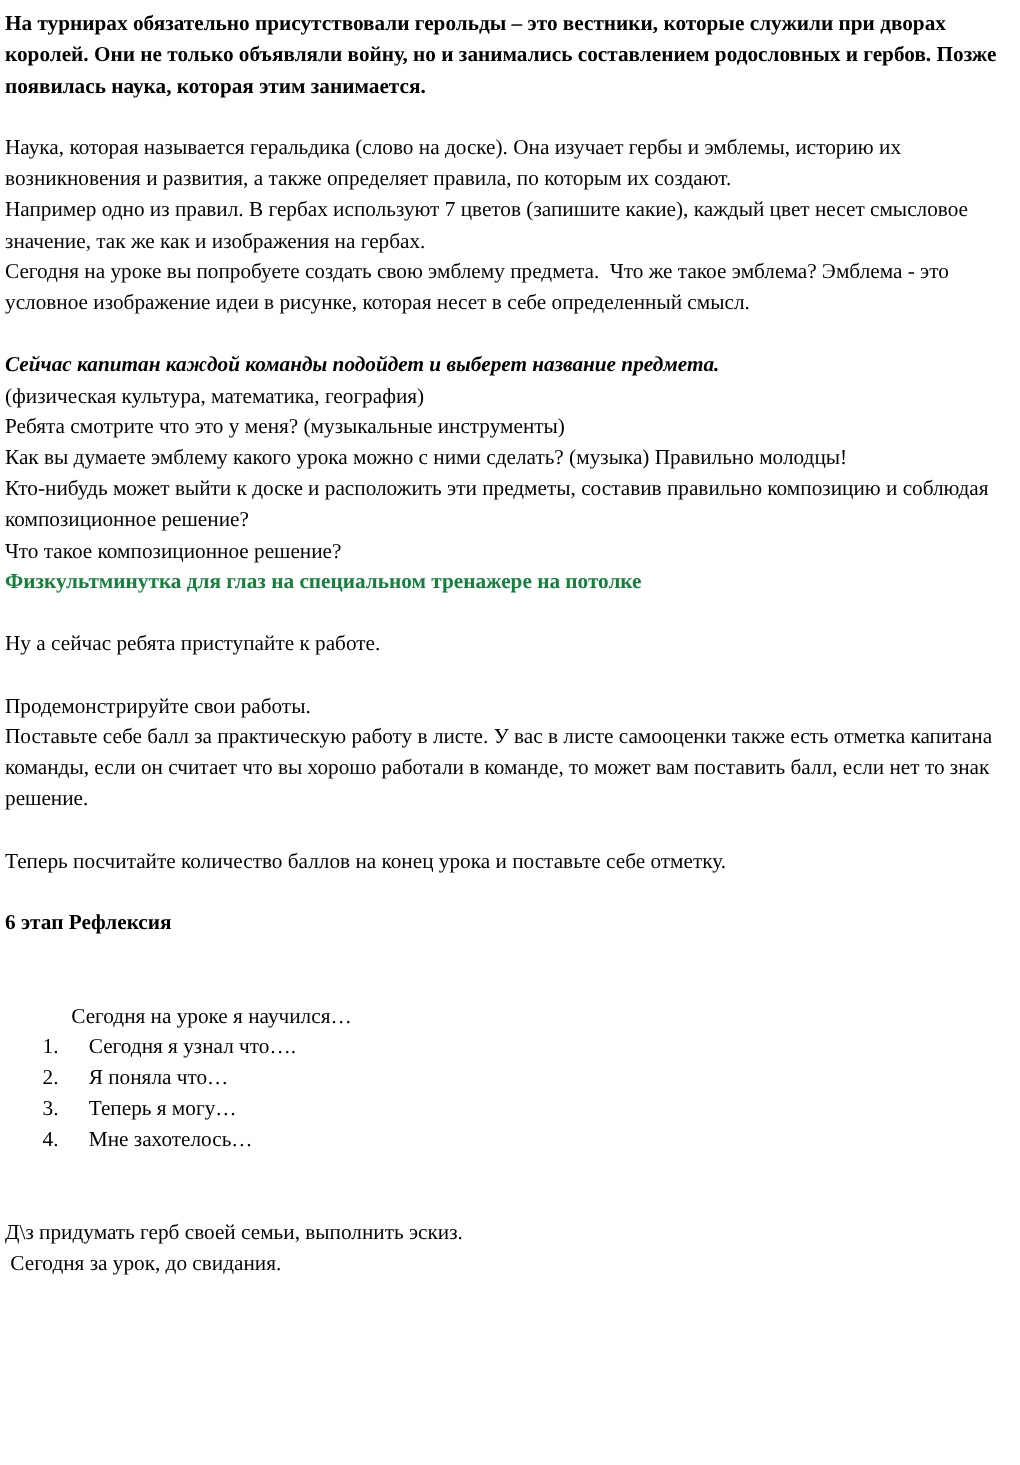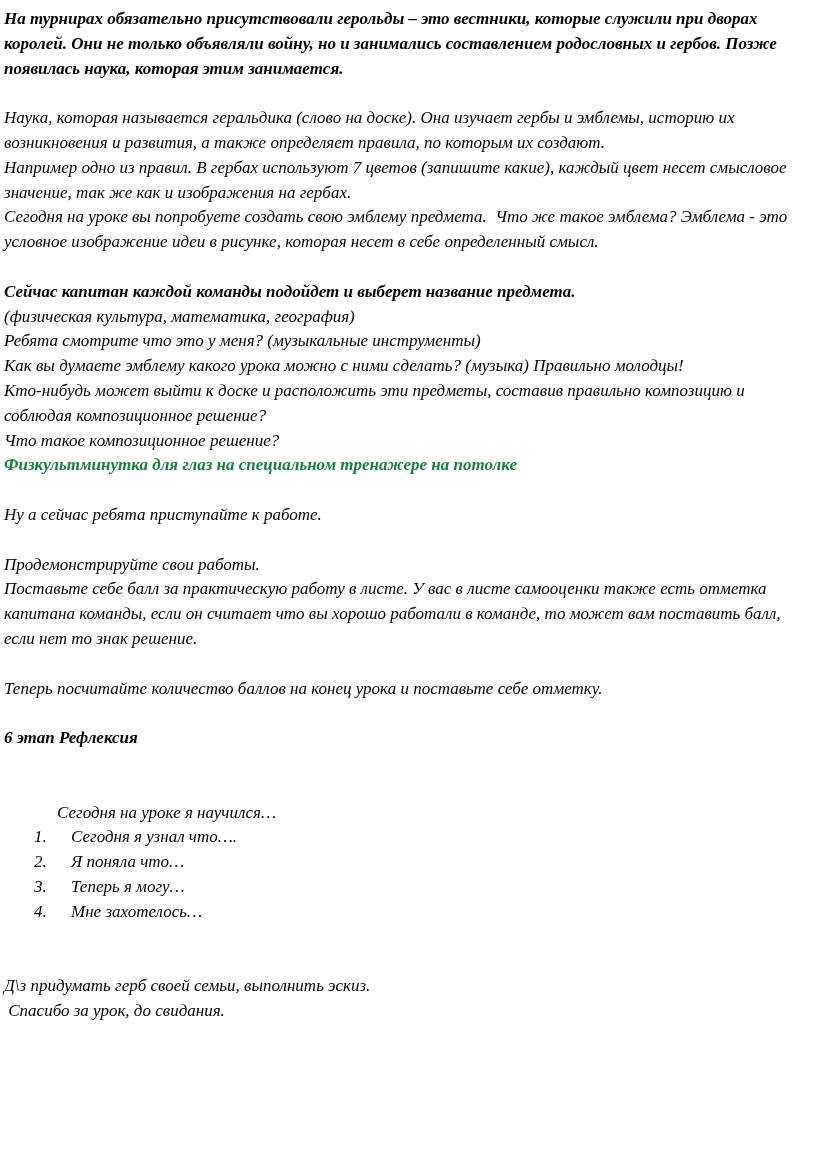--- a/index.html
+++ b/index.html
@@ -16,21 +16,20 @@
     background: #ffffff;
     font-family: "Liberation Serif", "DejaVu Serif", serif;
     font-size: 17px;
     line-height: 24.8px;
     color: #000000;
   }
   .para {
     margin: 0;
     white-space: pre-wrap;
     word-wrap: break-word;
-    font-style: italic;
   }
   .para.blank {
     min-height: 24.8px;
   }
   .para.bold { font-weight: bold; }
   .para.italic { font-style: italic; }
   .para.list-item {
     display: flex;
     padding-left: 30px;
   }
@@ -72,14 +71,14 @@
     <div class="para blank">&nbsp;</div>
     <div class="para blank">&nbsp;</div>
     <div class="para" style="padding-left: 53px;">Сегодня на уроке я научился…</div>
     <div class="para list-item"><span class="num">1.</span><span class="txt">Сегодня я узнал что….</span></div>
     <div class="para list-item"><span class="num">2.</span><span class="txt">Я поняла что…</span></div>
     <div class="para list-item"><span class="num">3.</span><span class="txt">Теперь я могу…</span></div>
     <div class="para list-item"><span class="num">4.</span><span class="txt">Мне захотелось…</span></div>
     <div class="para blank">&nbsp;</div>
     <div class="para blank">&nbsp;</div>
     <div class="para">Д\з придумать герб своей семьи, выполнить эскиз.</div>
-    <div class="para"> Спасибо за урок, до свидания.</div>
+    <div class="para"> Сегодня за урок, до свидания.</div>
   </div>
 
 </body></html>

